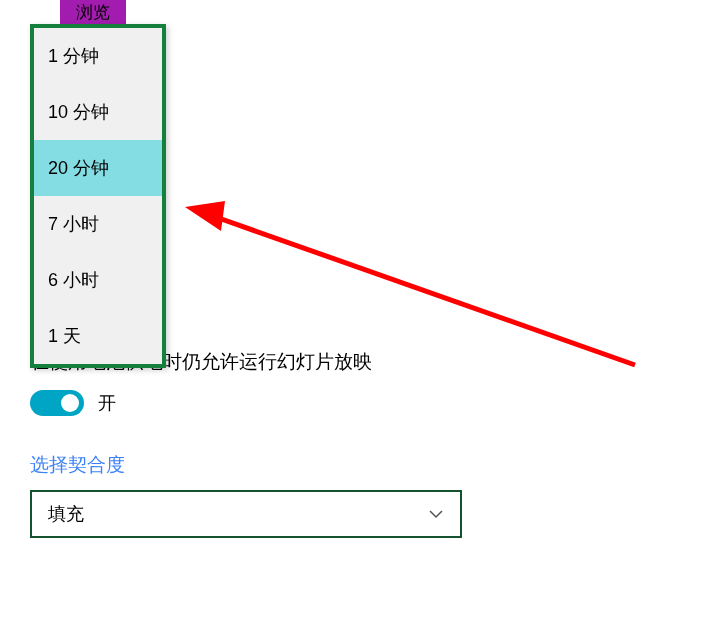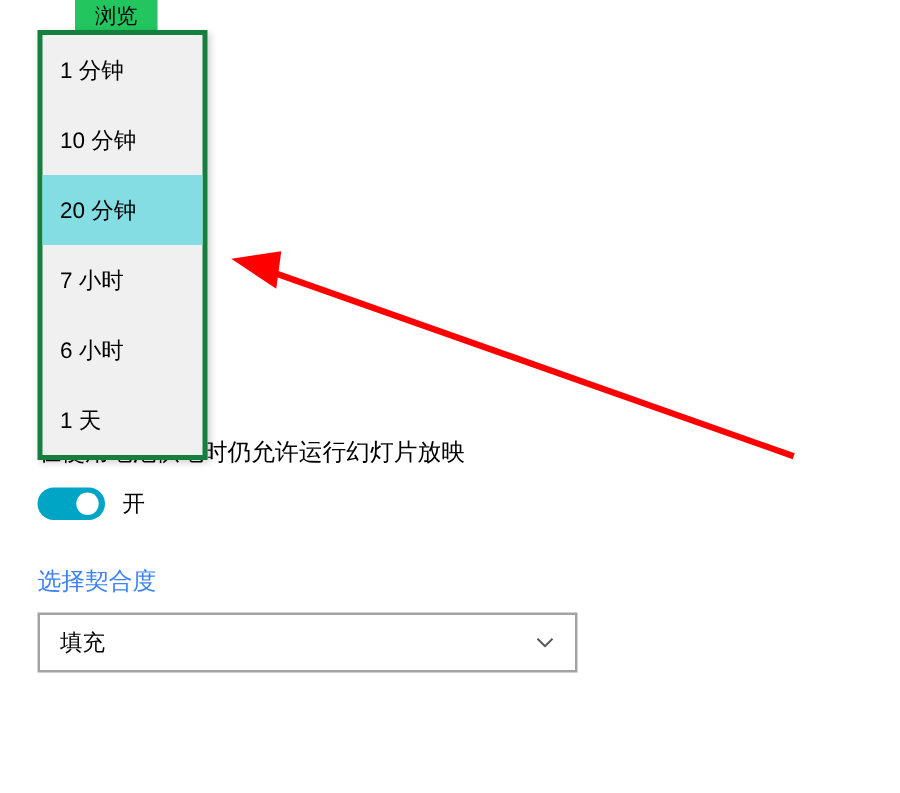--- a/index.html
+++ b/index.html
@@ -12,21 +12,21 @@
       background: #ffffff;
       width: 720px;
       height: 634px;
       position: relative;
       overflow: hidden;
     }
     .browse-button {
       position: absolute;
       top: 0;
       left: 60px;
-      background: #22c55e;
+      background: #a21caf;
       padding: 1px 16px;
       font-size: 17px;
       color: #000;
     }
     .dropdown-container {
       position: absolute;
       top: 24px;
       left: 30px;
       width: 136px;
       border: 4px solid #15803d;
@@ -94,21 +94,21 @@
       left: 30px;
       font-size: 19px;
       color: #3b82f6;
     }
     .select-box {
       position: absolute;
       top: 490px;
       left: 30px;
       width: 432px;
       height: 48px;
-      border: 2px solid #a3a3a3;
+      border: 2px solid #14532d;
       display: flex;
       align-items: center;
       justify-content: space-between;
       padding: 0 16px;
       cursor: pointer;
       background: #fff;
     }
     .select-value {
       font-size: 18px;
       color: #000;

